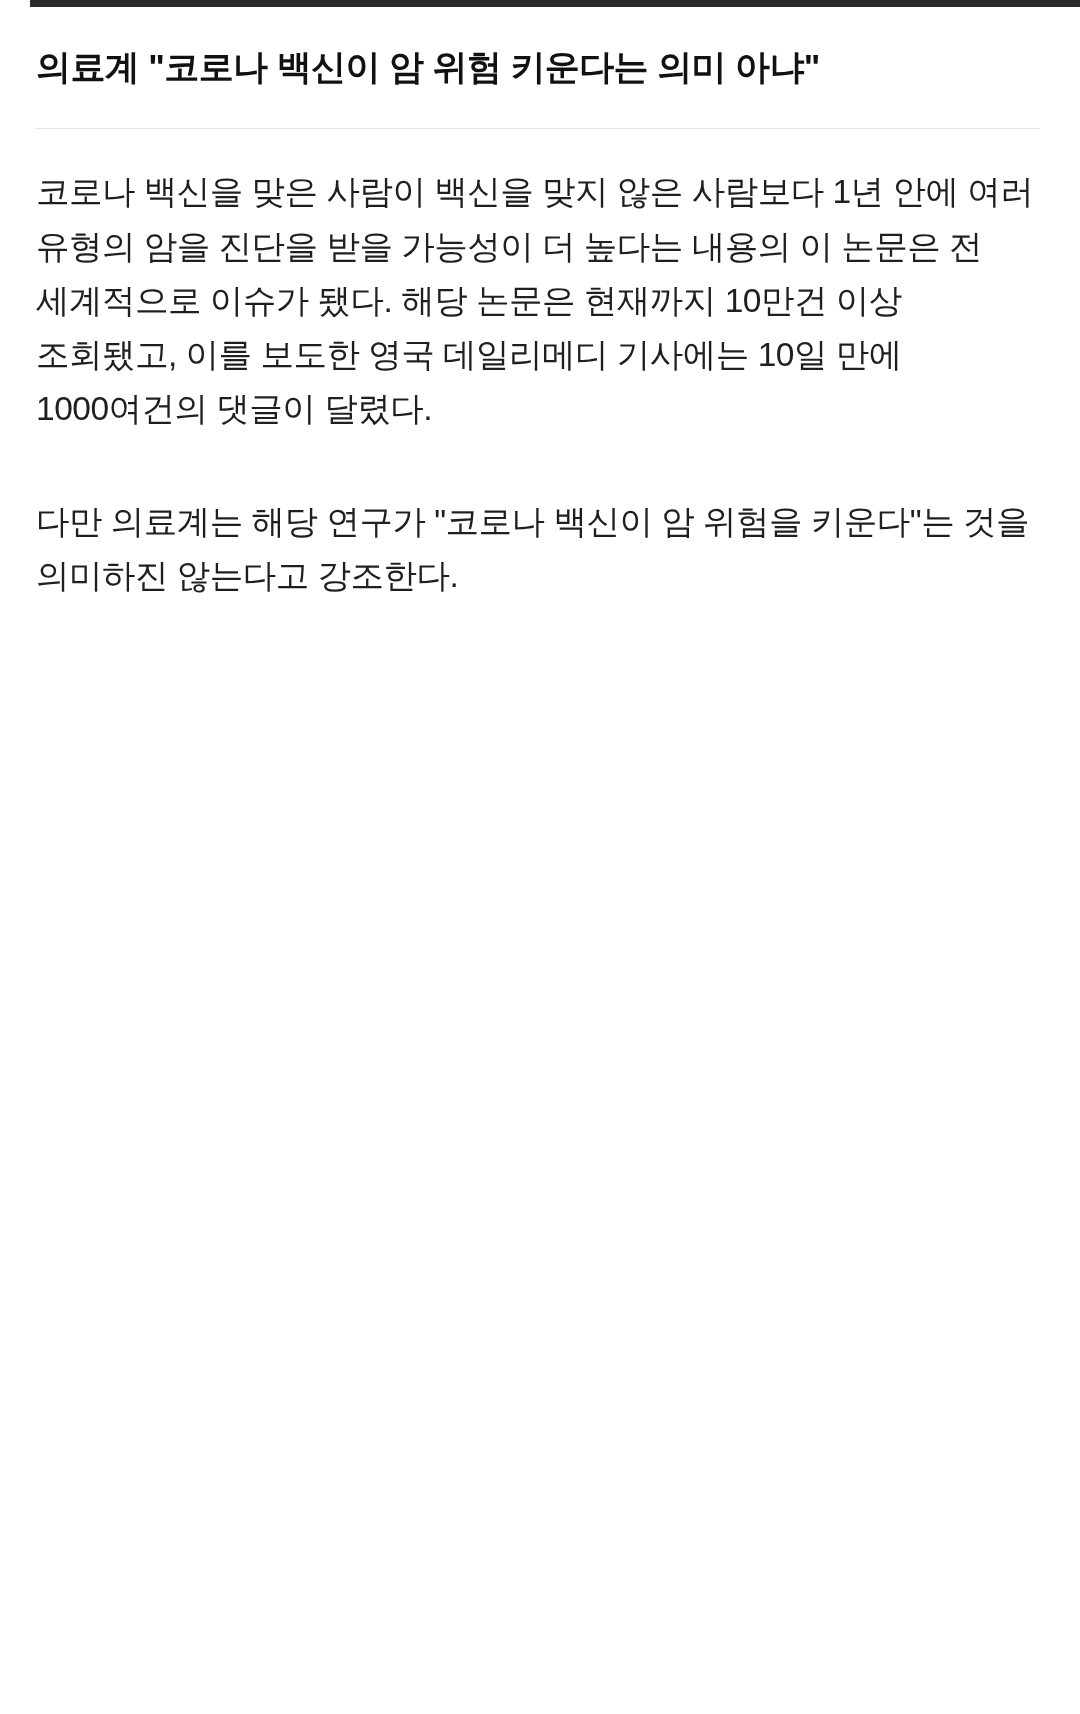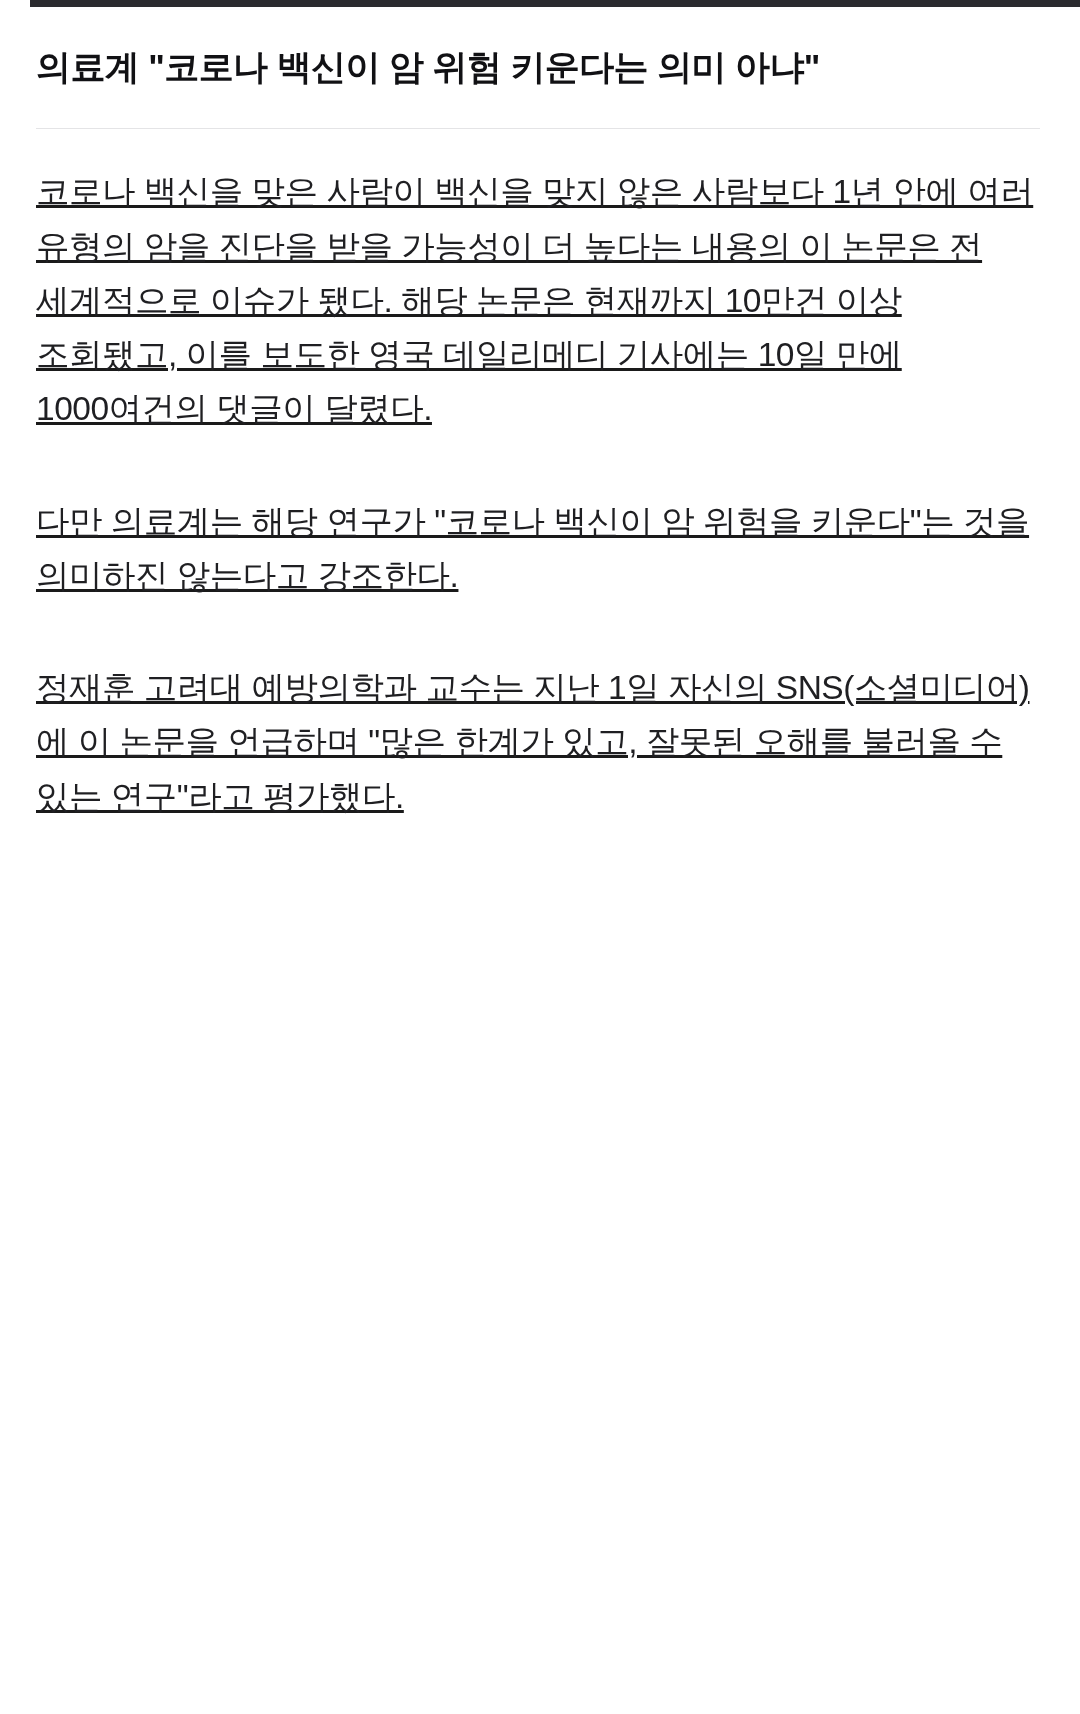--- a/index.html
+++ b/index.html
@@ -52,21 +52,20 @@
     color: #111114;
   }
   .title-divider {
     margin: 38px 0 0 0;
     height: 1px;
     background: #e4e4e6;
     width: 100%;
   }
   .article-body {
     margin-top: 36px;
-    text-decoration: underline;
   }
   .para {
     margin: 0 0 58px 0;
     font-size: 33.5px;
     line-height: 1.62;
     letter-spacing: -0.5px;
     color: #1f1f22;
     word-break: keep-all;
   }
   .para:last-child {
@@ -83,17 +82,16 @@
 
   <div class="content">
 
     <h1 class="article-title">의료계 "코로나 백신이 암 위험 키운다는 의미 아냐"</h1>
 
     <div class="title-divider"></div>
 
     <div class="article-body">
       <p class="para">코로나 백신을 맞은 사람이 백신을 맞지 않은 사람보다 1년 안에 여러 유형의 암을 진단을 받을 가능성이 더 높다는 내용의 이 논문은 전 세계적으로 이슈가 됐다. 해당 논문은 현재까지 10만건 이상 조회됐고, 이를 보도한 영국 데일리메디 기사에는 10일 만에 1000여건의 댓글이 달렸다.</p>
       <p class="para">다만 의료계는 해당 연구가 "코로나 백신이 암 위험을 키운다"는 것을 의미하진 않는다고 강조한다.</p>
-      <p class="para">정재훈 고려대 예방의학과 교수는 지난 1일 자신의 SNS(소셜미디어)에 이 논문을 언급하며 "많은 한계가 있고, 잘못된 오해를 불러올 수 있는 연구"라고 평가했다.</p>
     </div>
 
   </div>
 </div>
 
 </body></html>

